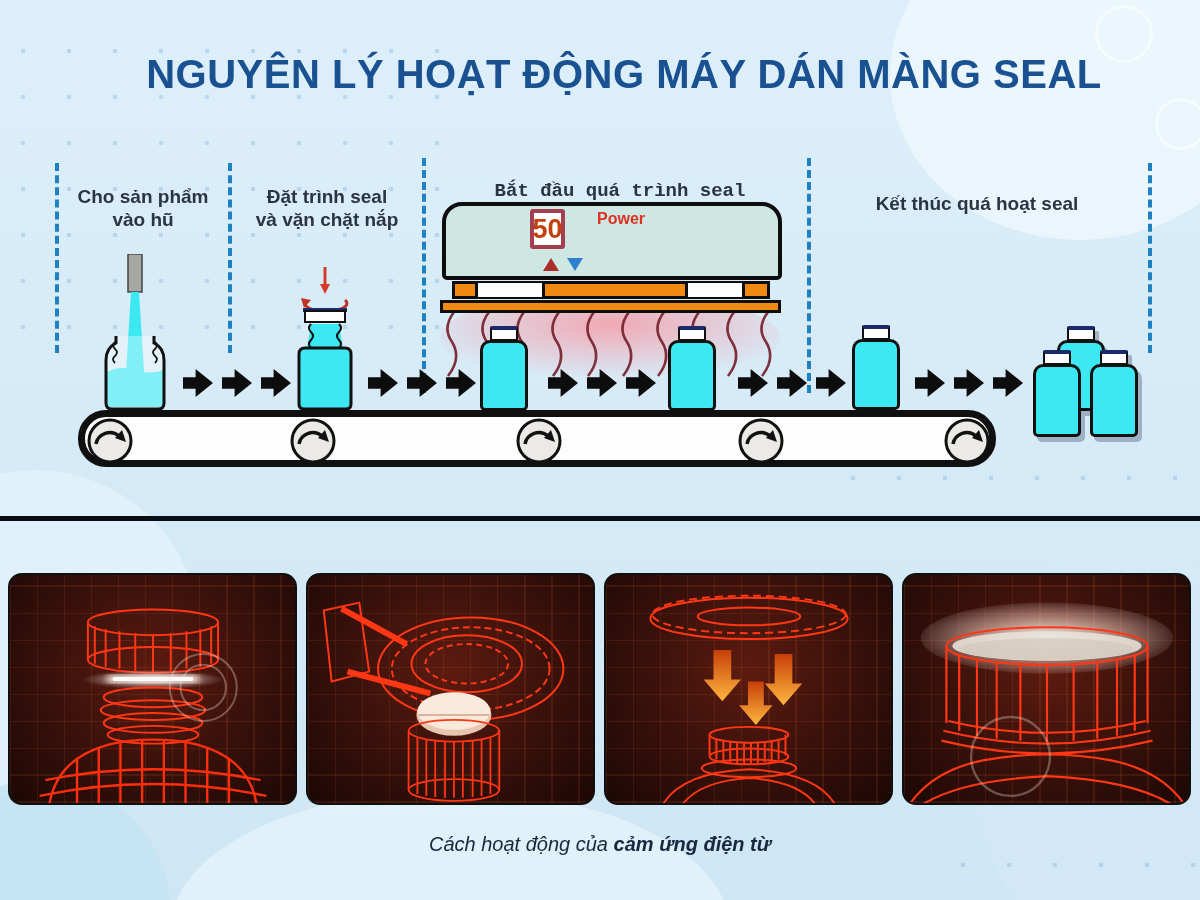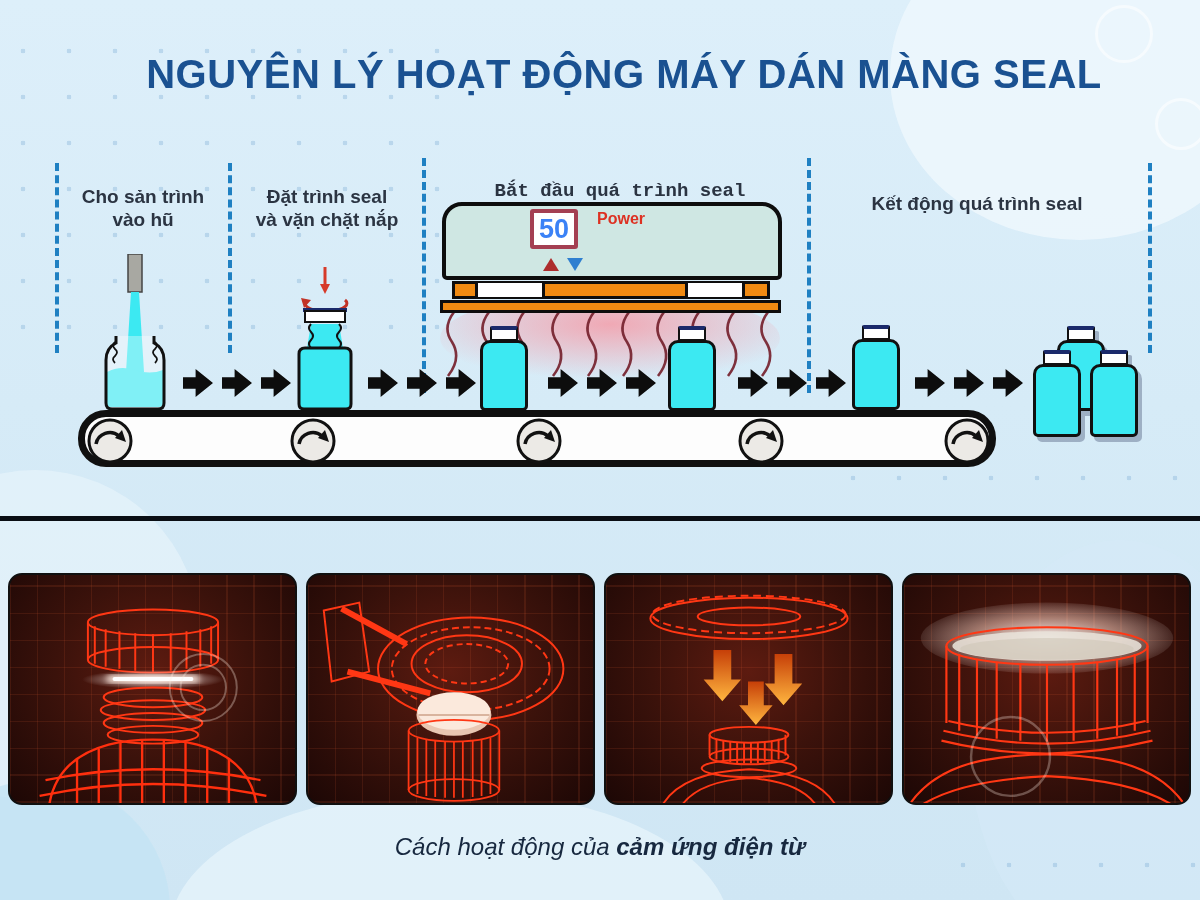--- a/index.html
+++ b/index.html
@@ -31,24 +31,24 @@
            font-size:40px; font-weight:800; letter-spacing:.5px; color:#1a5191;margin-left:24px; }
 
   
   .vdash { position:absolute; width:0; border-left:4px dashed #1f80c2; }
   .stepLabel { position:absolute; font-size:19px; font-weight:600; color:#2b3442;
                text-align:center; white-space:pre-line; line-height:1.2; }
 
   
   .machBody { position:absolute; left:442px; top:202px; width:340px; height:78px;
               background:#cfe7e3; border:4px solid #0d0d0d; border-radius:20px 20px 5px 5px; z-index:6; }
-  .machDisplay { position:absolute; left:530px; top:209px; width:48px; height:40px; background:#fff;
+  .machDisplay { position:absolute; left:530px; top:209px; width:35px; height:40px; background:#fff;
                  border:4px solid #a43f52; border-radius:3px; z-index:7;
                  display:flex; align-items:center; justify-content:center;
-                 font-size:27px; font-weight:800; color:#3b82f6; }
+                 font-size:27px; font-weight:800; color:#c2410c; }
   .machPower { position:absolute; left:597px; top:210px; font-size:16px; font-weight:700; color:#dd3122; z-index:7; }
   .triUp { position:absolute; left:543px; top:258px; width:0; height:0; z-index:7;
            border-left:8px solid transparent; border-right:8px solid transparent; border-bottom:13px solid #ad2d2d; }
   .triDown { position:absolute; left:567px; top:258px; width:0; height:0; z-index:7;
            border-left:8px solid transparent; border-right:8px solid transparent; border-top:13px solid #2f7fd0; }
   .tier1 { position:absolute; left:452px; top:281px; width:318px; height:18px;
            background:#f08a12; border:3px solid #0d0d0d; z-index:6; }
   .tier1 .seg { position:absolute; top:-1px; height:14px; background:#fff;
                 border-left:3px solid #0d0d0d; border-right:3px solid #0d0d0d; }
   .tier2 { position:absolute; left:440px; top:300px; width:341px; height:13px;
@@ -82,21 +82,21 @@
   .panel { position:relative; width:289px; height:232px; border:2px solid #101010; border-radius:14px;
            overflow:hidden; background:radial-gradient(ellipse at 50% 42%, #5d1b10 0%, #3b120b 48%, #1c0705 100%); }
   .panel::before { content:""; position:absolute; inset:0; opacity:.55;
            background-image:
              repeating-linear-gradient(0deg, rgba(255,110,60,.22) 0 1.5px, transparent 1.5px 27px),
              repeating-linear-gradient(90deg, rgba(255,110,60,.22) 0 1.5px, transparent 1.5px 27px); }
   .panel svg { position:absolute; inset:0; }
 
   
   .caption { position:absolute; left:0; top:833px; width:100%; text-align:center;
-             font-size:24px; font-style:italic; color:#17283f; z-index:7; }
+             font-size:20px; font-style:italic; color:#17283f; z-index:7; }
   .caption .bold { font-weight:700; }
 </style>
 </head>
 <body>
 
 <div class="stage">
 
   <div class="blob blob1"></div>
   <div class="blob blob2"></div>
   <div class="blob blob3"></div>
@@ -110,26 +110,26 @@
   <div class="dots dots-bot"></div>
 
   <h1 class="title">NGUYÊN LÝ HOẠT ĐỘNG MÁY DÁN MÀNG SEAL</h1>
 
   <div class="vdash" style="left:55px;top:163px;height:190px;"></div>
   <div class="vdash" style="left:228px;top:163px;height:190px;"></div>
   <div class="vdash" style="left:422px;top:158px;height:235px;"></div>
   <div class="vdash" style="left:807px;top:158px;height:235px;"></div>
   <div class="vdash" style="left:1148px;top:163px;height:190px;"></div>
 
-  <div class="stepLabel" style="left:58px;top:186px;width:170px;">Cho sản trình
+  <div class="stepLabel" style="left:58px;top:186px;width:170px;">Cho sản phẩm
 vào hũ</div>
   <div class="stepLabel" style="left:238px;top:186px;width:178px;">Đặt trình seal
 và vặn chặt nắp</div>
   <div class="stepLabel" style="left:460px;top:180px;width:320px;font-family:Liberation Mono, monospace;">Bắt đầu quá trình seal</div>
-  <div class="stepLabel" style="left:822px;top:193px;width:310px;">Kết động quá trình seal</div>
+  <div class="stepLabel" style="left:822px;top:193px;width:310px;">Kết thúc quá hoạt seal</div>
 
   <div class="machBody"></div>
   <div class="machDisplay">50</div>
   <div class="machPower">Power</div>
   <div class="triUp"></div>
   <div class="triDown"></div>
   <div class="tier1">
     <div class="seg" style="left:20px;width:70px;"></div>
     <div class="seg" style="left:230px;width:60px;"></div>
   </div>

